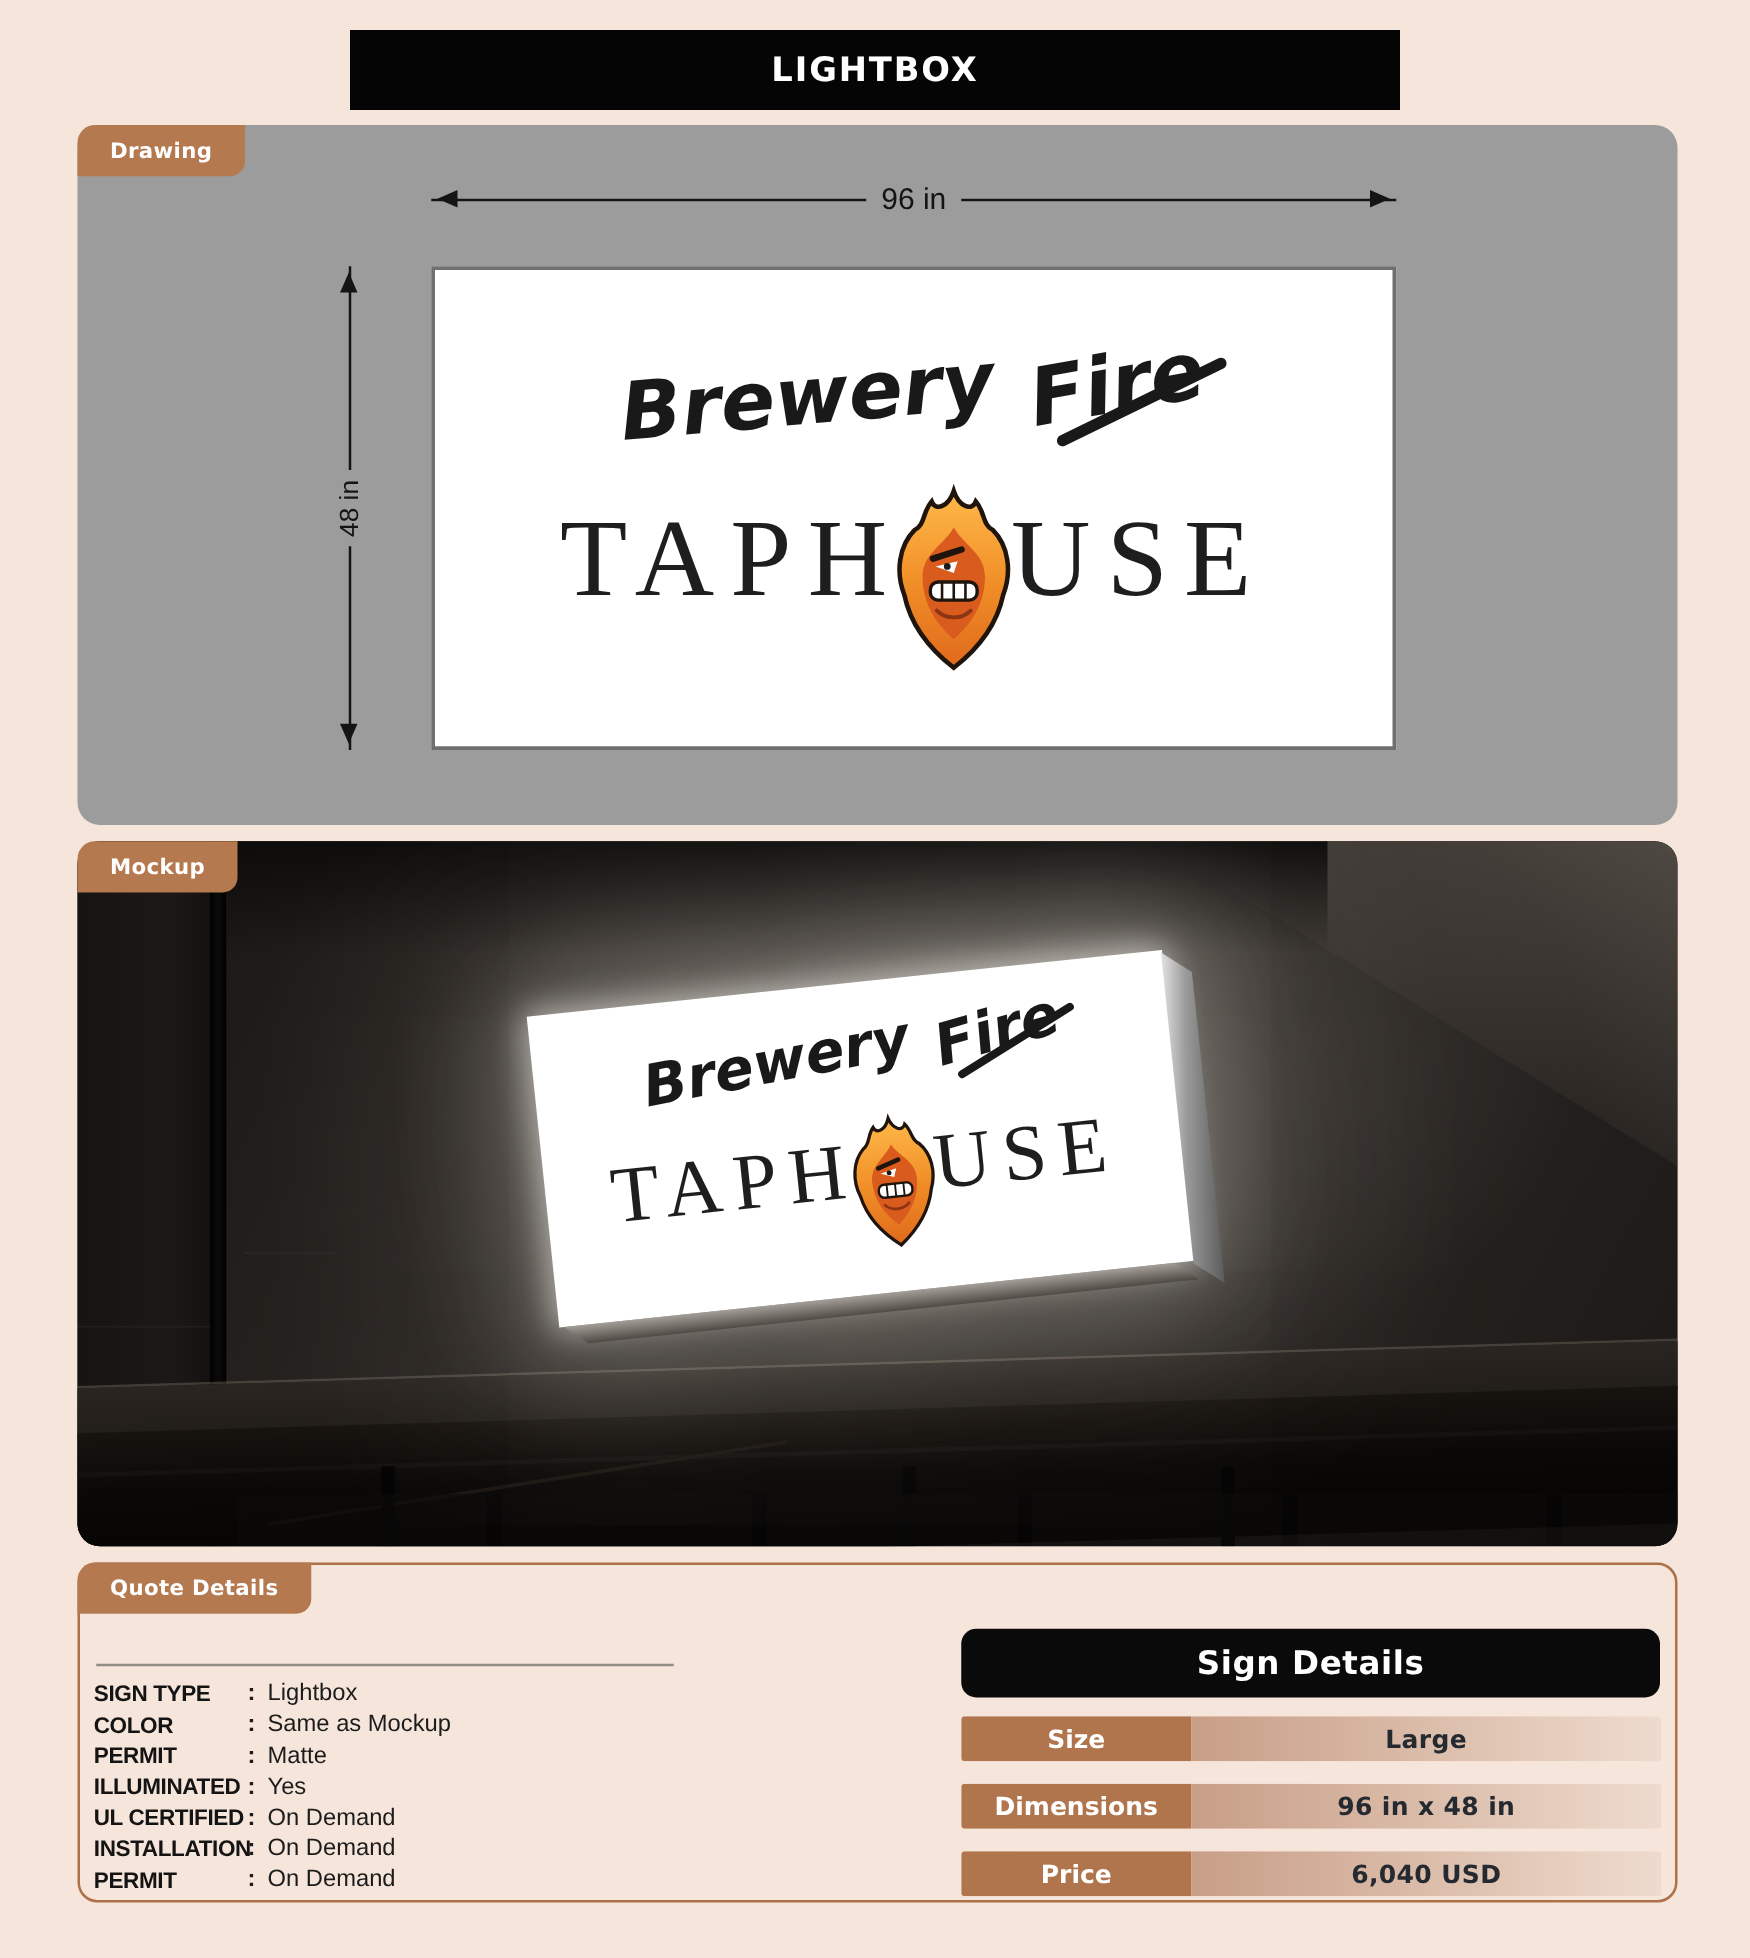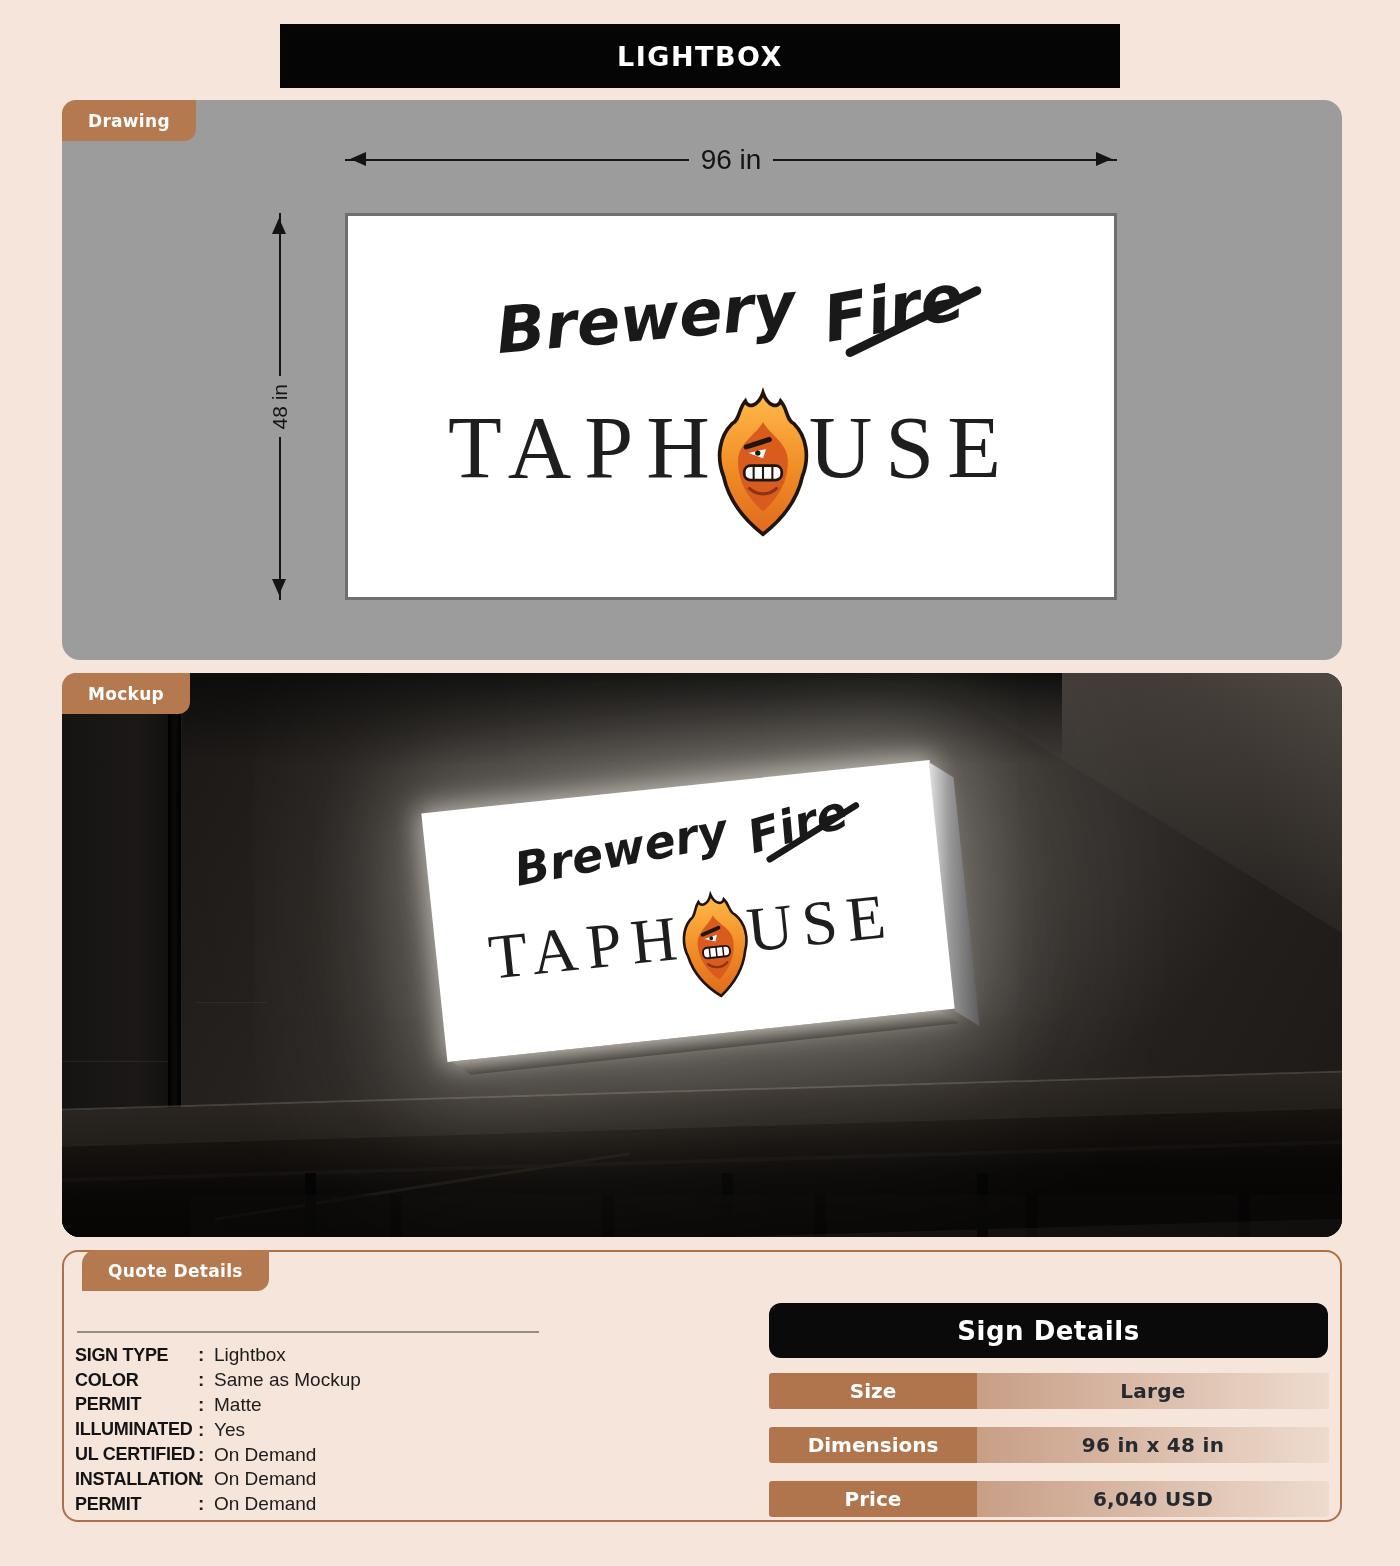--- a/index.html
+++ b/index.html
@@ -23,21 +23,21 @@
   }
   
   .panel-drawing {
     position:absolute; left:62px; top:100px; width:1280px; height:560px;
     background:#9c9c9c; border-radius:18px;
   }
   .tab-drawing { left:62px; top:100px; }
   .dim-h {
     position:absolute; left:345px; top:147px; width:772px; height:26px;
     display:flex; align-items:center; color:#141414;
-    font-size:28px; font-family:"Liberation Sans", sans-serif;
+    font-size:24px; font-family:"Liberation Sans", sans-serif;
   }
   .dim-h .dl { flex:1; height:2px; background:#141414; position:relative; }
   .dim-h .al::before {
     content:""; position:absolute; left:-2px; top:-7px; width:0; height:0;
     border:7px solid transparent; border-right:16px solid #141414;
   }
   .dim-h .ar::after {
     content:""; position:absolute; right:-2px; top:-7px; width:0; height:0;
     border:7px solid transparent; border-left:16px solid #141414;
   }
@@ -133,21 +133,21 @@
     position:absolute; top:100%; left:4px; width:96%; height:15px;
     background:linear-gradient(to bottom,#a59f99,#49453f);
     transform:skewX(50deg); transform-origin:0 0; opacity:.85;
   }
   .logo-mock { transform:scale(0.72); }
   
   .panel-quote {
     position:absolute; left:62px; top:1250px; width:1280px; height:272px;
     border:2px solid #ad7048; border-radius:16px; box-sizing:border-box; background:transparent;
   }
-  .tab-quote { left:62px; top:1250px;margin-left:20px; }
+  .tab-quote { left:62px; top:1250px; }
   .quote-name {
     position:absolute; left:77px; top:1296px; width:462px; text-align:center;
     font-size:23px; font-weight:bold; color:#0d0d0d; letter-spacing:1px;
   }
   .quote-sep { position:absolute; left:77px; top:1331px; width:462px; height:2px; background:#938c85; }
   .quote-fields {
     position:absolute; left:75px; top:1343px; width:600px;
     font-family:"Liberation Sans", sans-serif; color:#1c1c1c;
   }
   .qf-row { display:flex; align-items:center; height:24.8px; }
@@ -157,21 +157,21 @@
   
   .sd-header {
     position:absolute; left:769px; top:1303px; width:559px; height:55px;
     background:#0a0a0a; border-radius:12px; color:#fff;
     display:flex; align-items:center; justify-content:center;
     font-size:26px; font-weight:bold; letter-spacing:.5px;
   }
   .sd-row { position:absolute; left:769px; width:560px; height:36px; display:flex; border-radius:3px; overflow:hidden; }
   .sd-row-size { top:1373px; } .sd-row-dim { top:1427px; } .sd-row-price { top:1481px; }
   .sd-label {
-    width:208px; background:#b0754c; color:#fff; display:flex; align-items:center; justify-content:center;
+    width:184px; background:#b0754c; color:#fff; display:flex; align-items:center; justify-content:center;
     font-size:20px; font-weight:bold;
   }
   .sd-value {
     flex:1; background:linear-gradient(to right,#c89e86,#eedbce);
     color:#252a31; display:flex; align-items:center; justify-content:center;
     font-size:20px; font-weight:bold; letter-spacing:.3px;
   }
 </style>
 </head>
 <body>

